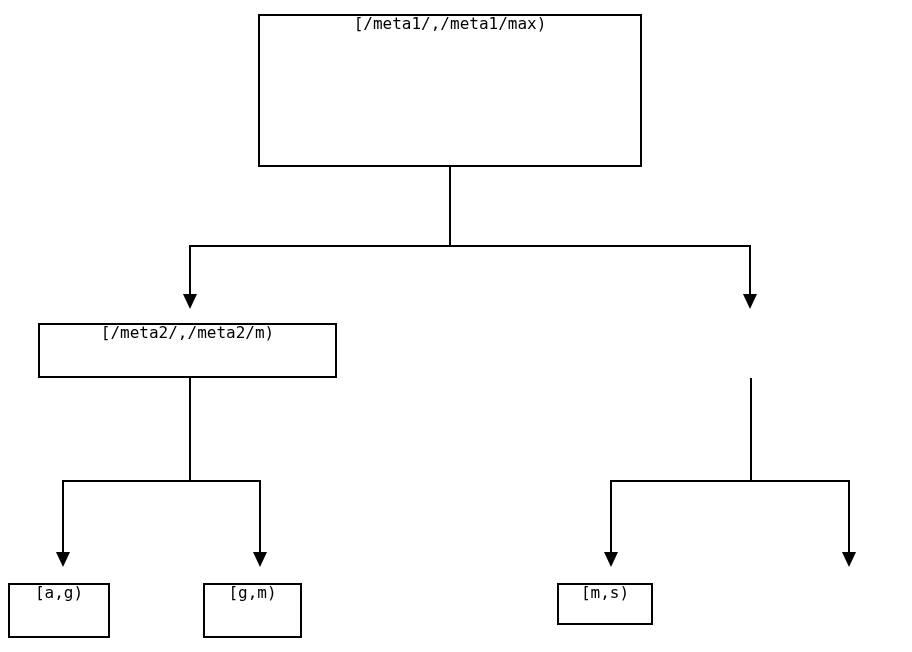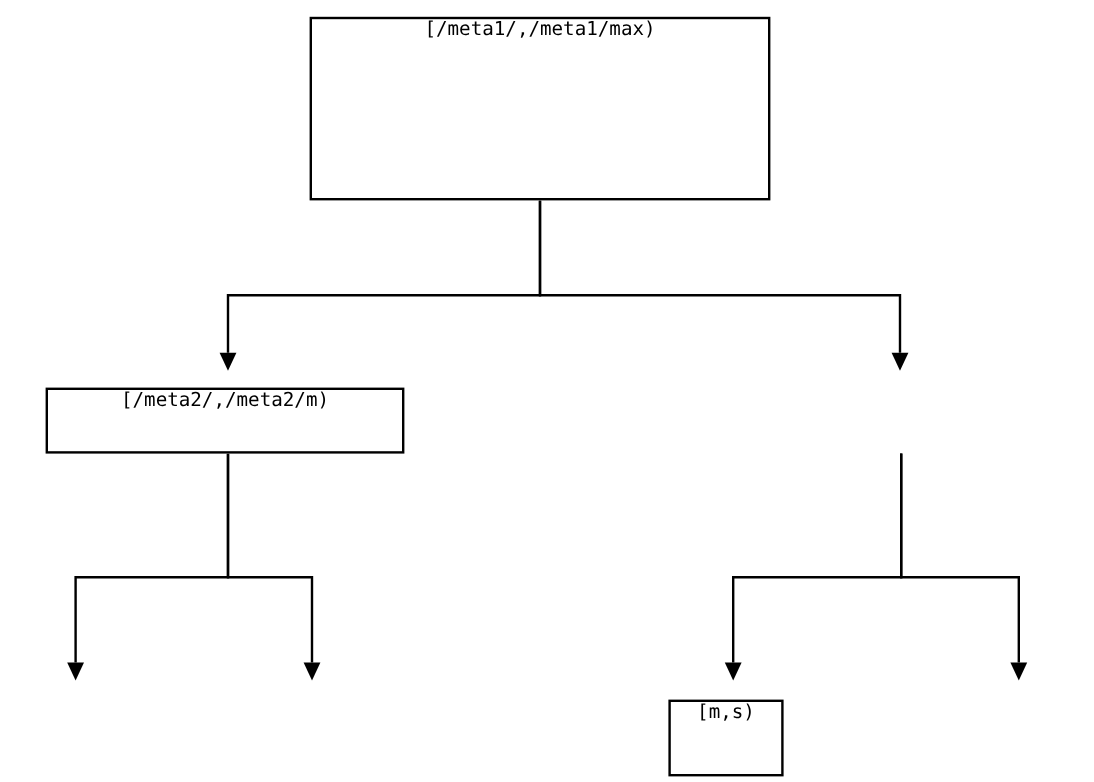--- a/index.html
+++ b/index.html
@@ -32,21 +32,21 @@
     font-size: 16px;
     line-height: 1;
     white-space: nowrap;
   }
   
   .node-root       { left: 258px; top: 14px;  width: 384px; height: 153px; }
   .node-left       { left: 22px;  top: 323px; width: 299px; height: 55px; margin-left: 16px; }
   .node-right      { left: 580px; top: 323px; width: 327px; height: 55px; }
   .node-leaf-ag    { left: 8px;   top: 583px; width: 102px; height: 55px; }
   .node-leaf-gm    { left: 203px; top: 583px; width: 99px;  height: 55px; }
-  .node-leaf-ms    { left: 557px; top: 583px; width: 96px;  height: 64px; }
+  .node-leaf-ms    { left: 557px; top: 583px; width: 96px;  height: 42px; }
   .node-leaf-smax  { left: 776px; top: 583px; width: 130px; height: 55px; }
 </style>
 </head>
 <body>
 
 <div class="canvas">
 
   <svg class="edges" viewBox="0 0 912 652" xmlns="http://www.w3.org/2000/svg">
     <g fill="none" stroke="#000000" stroke-width="2">
       <path d="M450 167 L450 246 L190 246 L190 294"></path>
@@ -68,20 +68,26 @@
 
   <div class="node node-root">
     <span>[/meta1/,/meta1/max)</span>
   </div>
 
   <div class="node node-left">
     <span>[/meta2/,/meta2/m)</span>
   </div>
 
 
+  <div class="node node-leaf-ag">
+    <span>[a,g)</span>
+  </div>
 
+  <div class="node node-leaf-gm">
+    <span>[g,m)</span>
+  </div>
 
   <div class="node node-leaf-ms">
     <span>[m,s)</span>
   </div>
 
 
 </div>
 
 </body></html>

